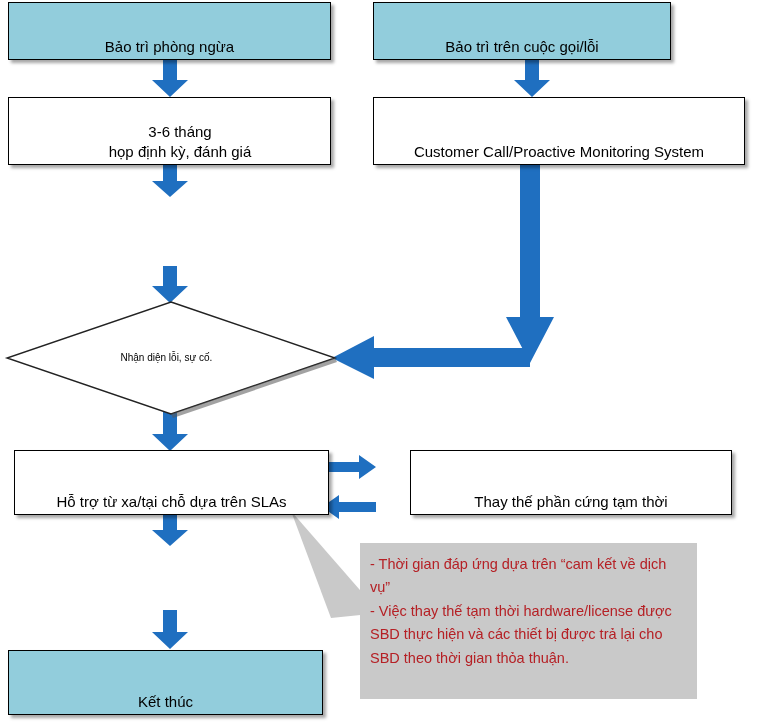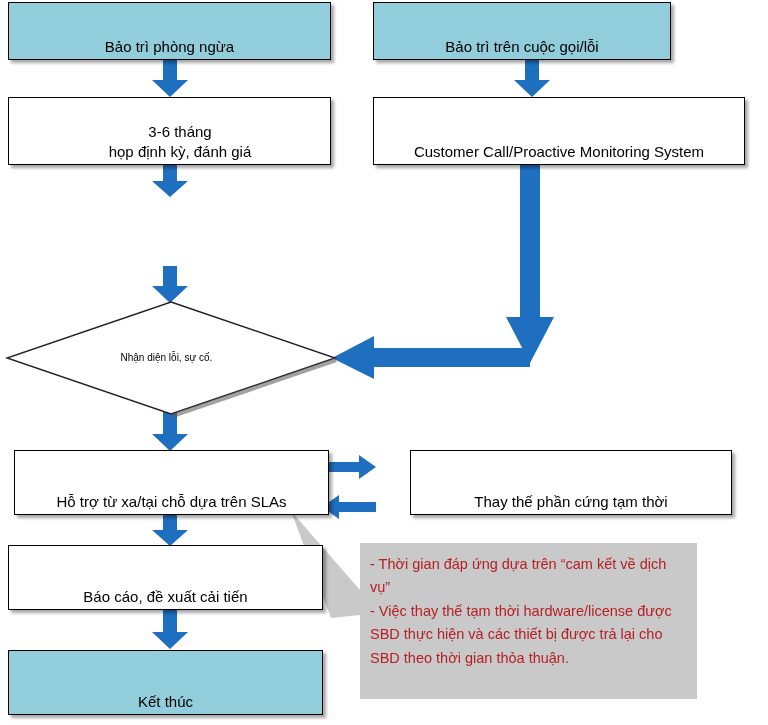--- a/index.html
+++ b/index.html
@@ -151,23 +151,20 @@
   <div class="node" style="left:14px; top:450px; width:315px; height:65px;">
     <span class="txt">Hỗ trợ từ xa/tại chỗ dựa trên SLAs</span>
   </div>
 
   <div class="arrow" style="left:150px; top:513px; width:40px; height:34px;">
     <svg width="40" height="34" viewBox="0 0 40 34">
       <polygon points="13,0 27,0 27,17 38,17 20,33 2,17 13,17" fill="#1F6FC0"></polygon>
     </svg>
   </div>
 
-  <div class="node" style="left:8px; top:545px; width:315px; height:65px;">
-    <span class="txt">Báo cáo, đề xuất cải tiến</span>
-  </div>
 
   <div class="arrow" style="left:150px; top:610px; width:40px; height:40px;">
     <svg width="40" height="40" viewBox="0 0 40 40">
       <polygon points="13,0 27,0 27,22 38,22 20,39 2,22 13,22" fill="#1F6FC0"></polygon>
     </svg>
   </div>
 
   <div class="node teal" style="left:8px; top:650px; width:315px; height:65px;">
     <span class="txt">Kết thúc</span>
   </div>

